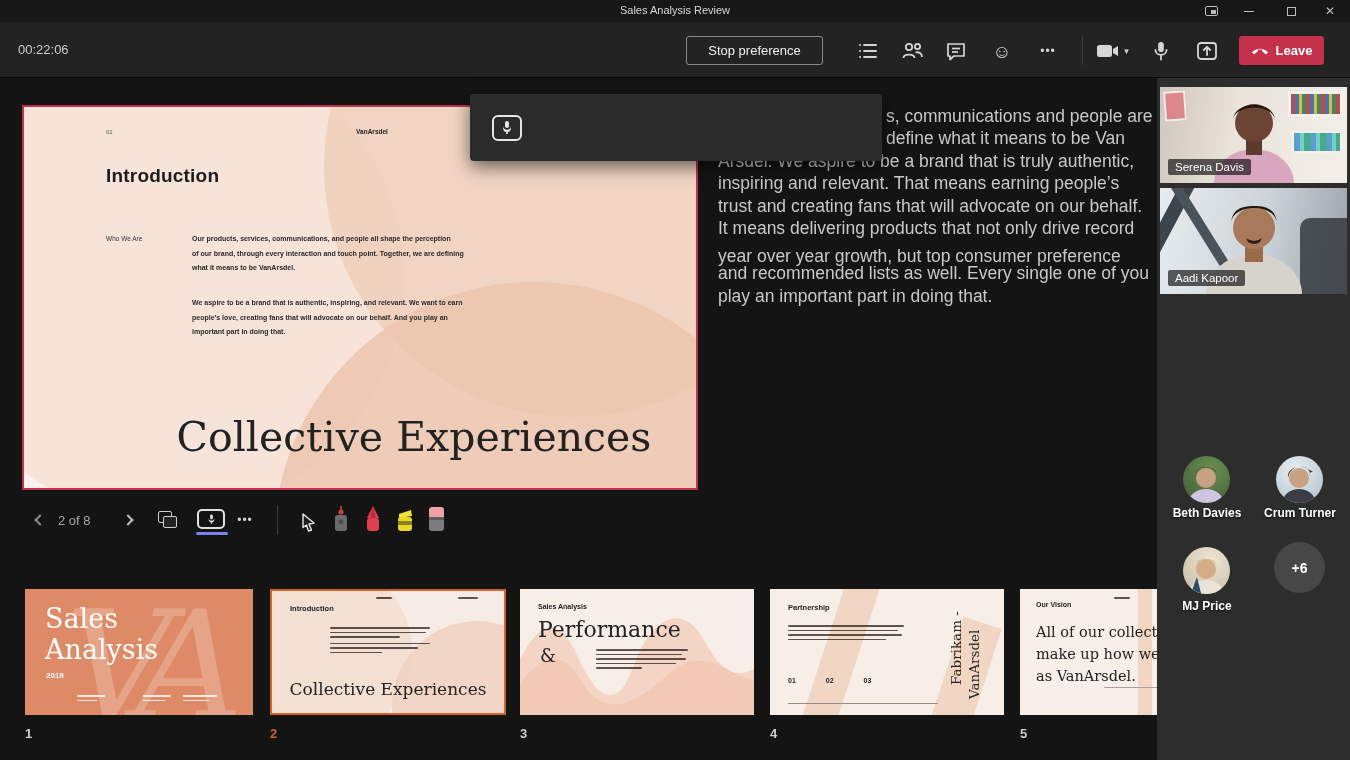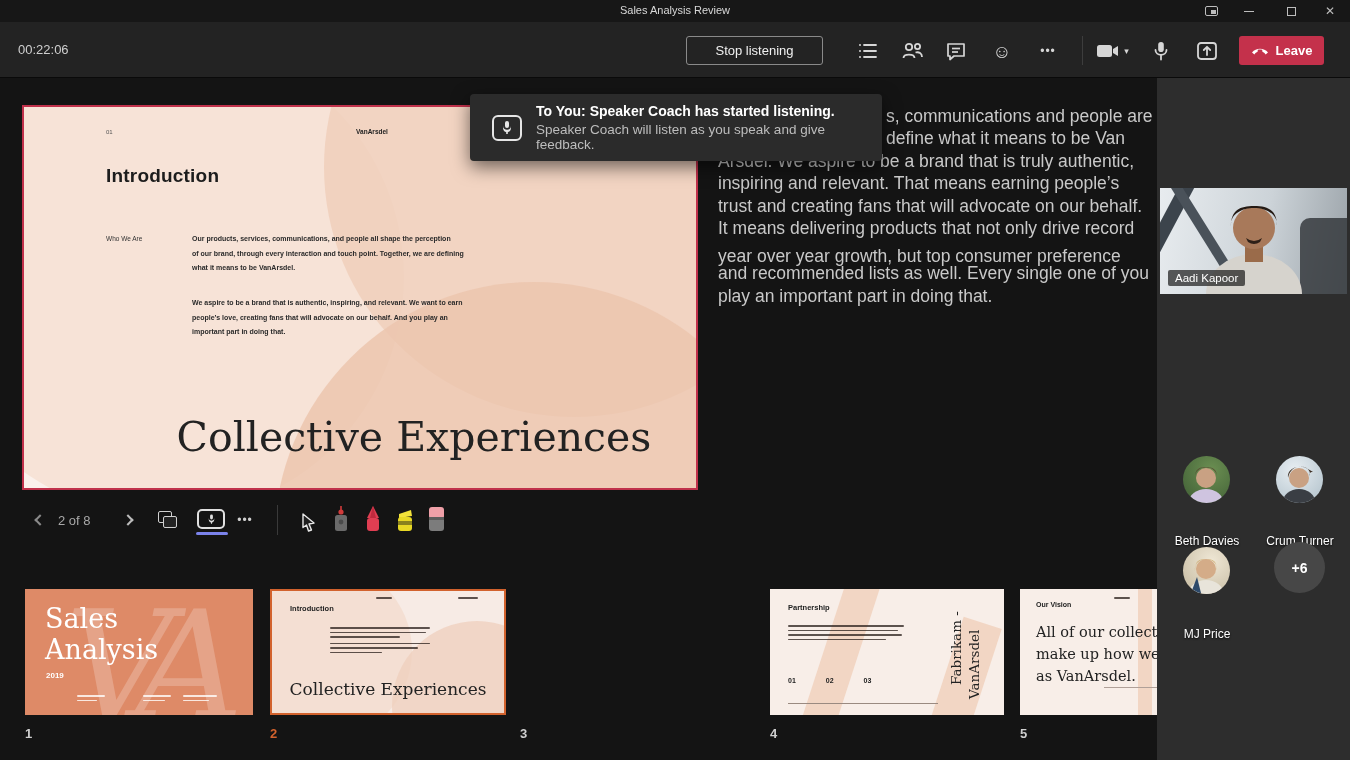--- a/index.html
+++ b/index.html
@@ -74,21 +74,21 @@
   .thumb { position:absolute; top:511px; height:126px; overflow:hidden; cursor:pointer; }
   .thumb-num { position:absolute; top:648px; font-size:13px; font-weight:bold; color:#cfcfcf; }
   .bar { background:rgba(40,30,25,.75); height:1.5px; margin-bottom:3px; border-radius:1px; }
   .wbar { background:rgba(255,255,255,.8); height:1.5px; margin-bottom:3px; border-radius:1px; }
 
   
   .panel { position:absolute; left:1157px; top:78px; width:193px; height:682px; background:#2D2D2D; }
   .vtile { position:absolute; left:3px; width:187px; overflow:hidden; background:#888; }
   .vname { position:absolute; left:8px; bottom:8px; background:rgba(18,18,18,.68); color:#fff; font-size:11.5px; padding:2px 7px; border-radius:2px; white-space:nowrap; }
   .av { position:absolute; border-radius:50%; overflow:hidden; }
-  .av-label { position:absolute; font-size:12px; font-weight:400; color:#fff; text-align:center; text-shadow:0 1px 2px rgba(0,0,0,.8);margin-top:28px; }
+  .av-label { position:absolute; font-size:12px; font-weight:700; color:#fff; text-align:center; text-shadow:0 1px 2px rgba(0,0,0,.8); }
   .overflow-circle { position:absolute; background:#474747; border-radius:50%; color:#fff; font-size:14px; font-weight:600; display:flex; align-items:center; justify-content:center; }
 
   svg { display:block; }
 </style>
 </head>
 <body>
 
 <div id="app">
 
   <div class="titlebar">
@@ -101,21 +101,21 @@
       </div>
     <div class="wctl" style="left:1279px;width:24px;">
         <span class="maxbox"></span>
       </div>
     <div class="wctl" style="left:1318px;width:24px;font-size:12px;">✕</div>
   </div>
 
   <div class="toolbar">
     <div class="timer">00:22:06</div>
 
-    <button class="stop-btn">Stop listening</button>
+    <button class="stop-btn">Stop preference</button>
 
     <button class="tb-icon" style="left:853px;">
       <svg width="20" height="18" viewBox="0 0 20 18" fill="none" stroke="currentColor" stroke-width="1.8" stroke-linecap="round">
         <circle cx="2" cy="3" r="1" fill="currentColor" stroke="none"></circle>
           <line x1="6" y1="3" x2="18" y2="3"></line>
         <circle cx="2" cy="9" r="1" fill="currentColor" stroke="none"></circle>
           <line x1="6" y1="9" x2="18" y2="9"></line>
         <circle cx="2" cy="15" r="1" fill="currentColor" stroke="none"></circle>
           <line x1="6" y1="15" x2="18" y2="15"></line>
       </svg>
@@ -214,24 +214,20 @@
       <div class="note-line" style="left:718px;top:208px;">play an important part in doing that.</div>
     </div>
 
     <div class="toast">
       <div class="toast-icon">
         <svg width="10" height="14" viewBox="0 0 10 14" fill="currentColor">
           <rect x="3" y="0" width="4" height="7" rx="2"></rect>
           <path d="M1 5 C1 10 9 10 9 5 L9 6.5 C9 10.2 6.6 11 5.8 11.2 L5.8 13 L4.2 13 L4.2 11.2 C3.4 11 1 10.2 1 6.5 Z"></path>
         </svg>
       </div>
-      <div class="toast-text">
-        <div class="toast-title">To You: Speaker Coach has started listening.</div>
-        <div class="toast-sub">Speaker Coach will listen as you speak and give feedback.</div>
-      </div>
     </div>
 
     <button class="nav-chev" style="left:30px;top:432px;">
         <span class="chev left" style="border-color:#8a8a8a;"></span>
       </button>
     <div class="nav-pos">2 of 8</div>
     <button class="nav-chev" style="left:118px;top:432px;">
         <span class="chev right"></span>
       </button>
 
@@ -334,20 +330,36 @@
           <div class="bar" style="width:96px;"></div>
           <div class="bar" style="width:70px;"></div>
         <div class="bar" style="margin-top:5px;"></div>
           <div class="bar" style="width:88px;"></div>
           <div class="bar" style="width:52px;"></div>
       </div>
       <div class="abs" style="left:0;top:88px;width:232px;text-align:center;font-family:'DejaVu Serif',serif;font-size:17px;color:#222;">Collective Experiences</div>
     </div>
     <div class="thumb-num" style="left:270px;color:#D2622D;">2</div>
 
+    <div class="thumb" style="left:520px;width:234px;background:#F8EEE8;">
+      <svg class="abs" style="left:0;top:0;" width="234" height="126" viewBox="0 0 234 126">
+        <path d="M0 70 C20 30 40 30 55 62 C70 94 80 110 95 105 C110 100 112 70 128 48 C145 25 165 22 180 45 C195 68 205 95 234 80 L234 126 L0 126 Z" fill="#F3CFBD" opacity=".85"></path>
+        <path d="M0 95 C25 60 45 65 60 90 C75 115 90 120 110 112 C140 100 150 75 175 72 C200 70 215 88 234 92 L234 126 L0 126 Z" fill="#EFC4AE" opacity=".7"></path>
+      </svg>
+      <div class="abs" style="left:18px;top:14px;font-size:7px;font-weight:bold;color:#222;">Sales Analysis</div>
+      <div class="abs" style="left:18px;top:28px;font-family:'DejaVu Serif',serif;font-size:22px;color:#222;">Performance</div>
+      <div class="abs" style="left:20px;top:56px;font-family:'DejaVu Serif',serif;font-size:18px;color:#222;">&amp;</div>
+      <div class="abs" style="left:76px;top:60px;width:92px;">
+        <div class="bar"></div>
+          <div class="bar" style="width:86px;"></div>
+          <div class="bar" style="width:90px;"></div>
+          <div class="bar" style="width:80px;"></div>
+          <div class="bar" style="width:46px;"></div>
+      </div>
+    </div>
     <div class="thumb-num" style="left:520px;">3</div>
 
     <div class="thumb" style="left:770px;width:234px;background:#F8EEE8;">
       <div class="abs" style="left:52px;top:-30px;width:34px;height:200px;background:#F2D6C4;transform:rotate(18deg);"></div>
       <div class="abs" style="left:168px;top:30px;width:40px;height:160px;background:#F2D6C4;transform:rotate(18deg);"></div>
       <div class="abs" style="left:18px;top:14px;font-size:7.5px;font-weight:bold;color:#222;">Partnership</div>
       <div class="abs" style="left:18px;top:36px;width:116px;">
         <div class="bar"></div>
           <div class="bar" style="width:110px;"></div>
           <div class="bar" style="width:114px;"></div>
@@ -379,20 +391,32 @@
         <div>make up how we c</div>
         <div>as VanArsdel.</div>
       </div>
       <div class="abs" style="left:84px;top:98px;width:60px;height:1px;background:#b0a098;"></div>
     </div>
     <div class="thumb-num" style="left:1020px;">5</div>
   </div>
 
   <div class="panel">
 
+    <div class="vtile" style="top:9px;height:96px;background:linear-gradient(100deg,#cfc6bd 0%,#e9e3da 40%,#f3efe8 100%);">
+      <div class="abs" style="left:4px;top:4px;width:22px;height:30px;background:#d88;border:2px solid #eee;transform:rotate(-4deg);"></div>
+      <div class="abs" style="left:128px;top:4px;width:55px;height:26px;background:repeating-linear-gradient(90deg,#b05050 0 4px,#5070b0 4px 8px,#d0c040 8px 11px,#508060 11px 15px);border:3px solid #f4f1ea;"></div>
+      <div class="abs" style="left:132px;top:44px;width:50px;height:22px;background:repeating-linear-gradient(90deg,#58a0c8 0 6px,#7cc 6px 10px,#4a8 10px 16px);border:2px solid #f4f1ea;"></div>
+      <svg class="abs" style="left:44px;top:8px;" width="100" height="88" viewBox="0 0 100 88">
+        <ellipse cx="50" cy="88" rx="40" ry="34" fill="#d9a6c0"></ellipse>
+        <rect x="42" y="42" width="16" height="18" fill="#5d3a2e"></rect>
+        <circle cx="50" cy="28" r="19" fill="#6b4434"></circle>
+        <path d="M29 26 C29 8 71 8 71 26 C71 16 62 10 50 10 C38 10 29 16 29 26 Z" fill="#1e1410"></path>
+      </svg>
+      <div class="vname">Serena Davis</div>
+    </div>
 
     <div class="vtile" style="top:110px;height:106px;background:linear-gradient(100deg,#e8ecef 0%,#ccd3d8 55%,#9aa2a8 100%);">
       <div class="abs" style="left:-10px;top:-20px;width:14px;height:150px;background:#3c444c;transform:rotate(28deg);"></div>
       <div class="abs" style="left:40px;top:-30px;width:10px;height:150px;background:#4a525a;transform:rotate(-32deg);"></div>
       <div class="abs" style="left:140px;top:30px;width:60px;height:80px;background:#2e3236;border-radius:10px;opacity:.8;"></div>
       <svg class="abs" style="left:38px;top:8px;" width="112" height="98" viewBox="0 0 112 98">
         <ellipse cx="56" cy="98" rx="48" ry="40" fill="#d6d3cd"></ellipse>
         <rect x="47" y="48" width="18" height="18" fill="#9a6b4a"></rect>
         <circle cx="56" cy="32" r="21" fill="#a8795a"></circle>
         <path d="M33 30 C31 6 81 6 79 30 C79 14 70 10 56 10 C42 10 33 14 33 30 Z" fill="#241a14"></path>

